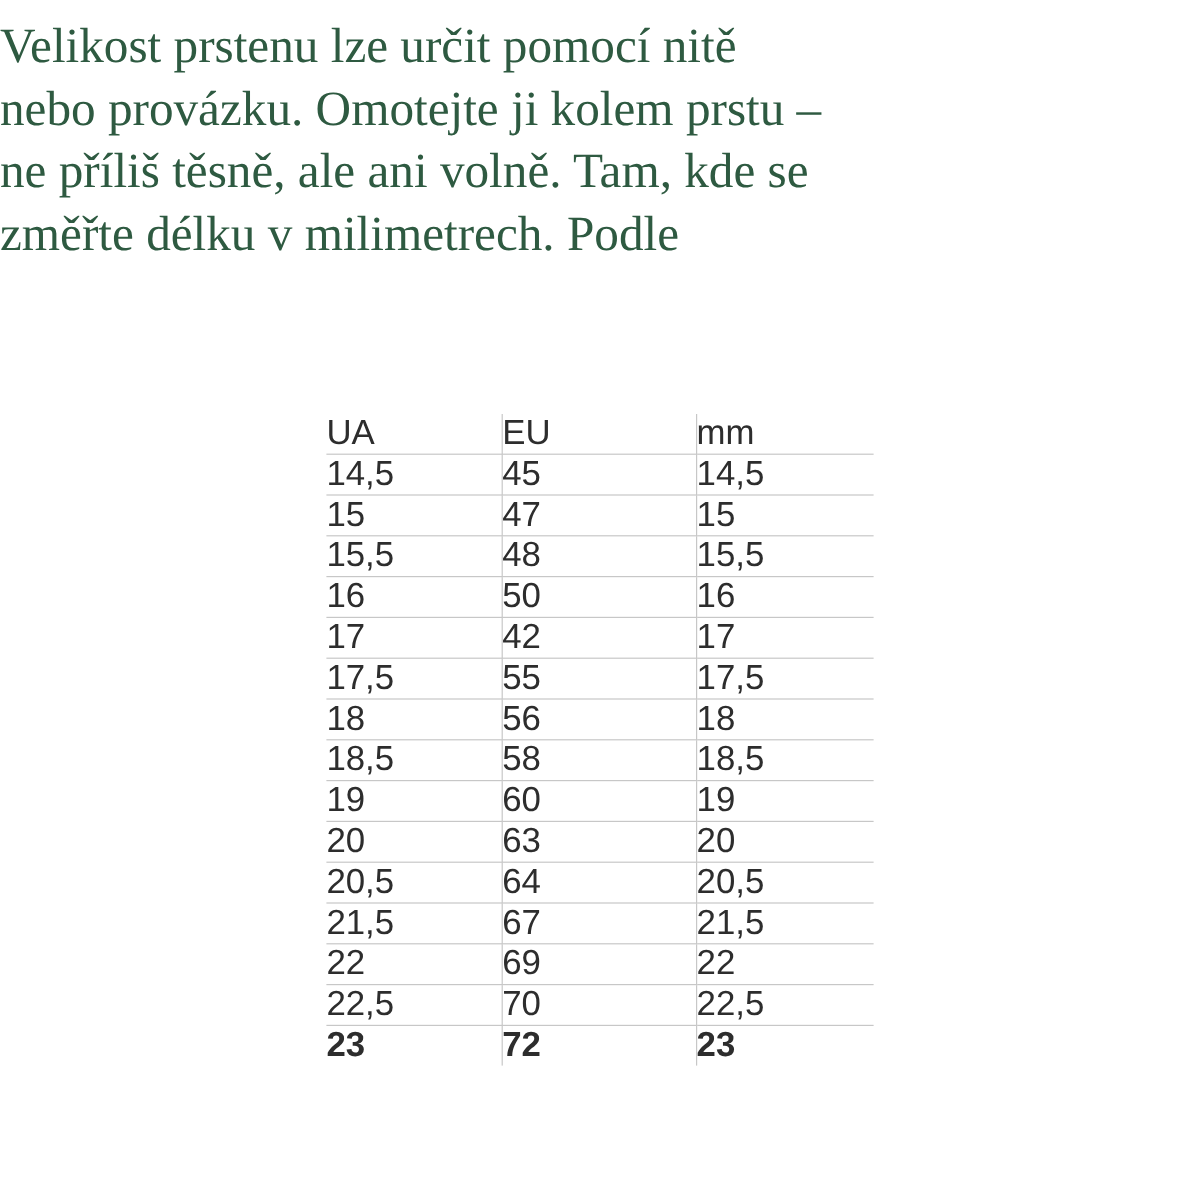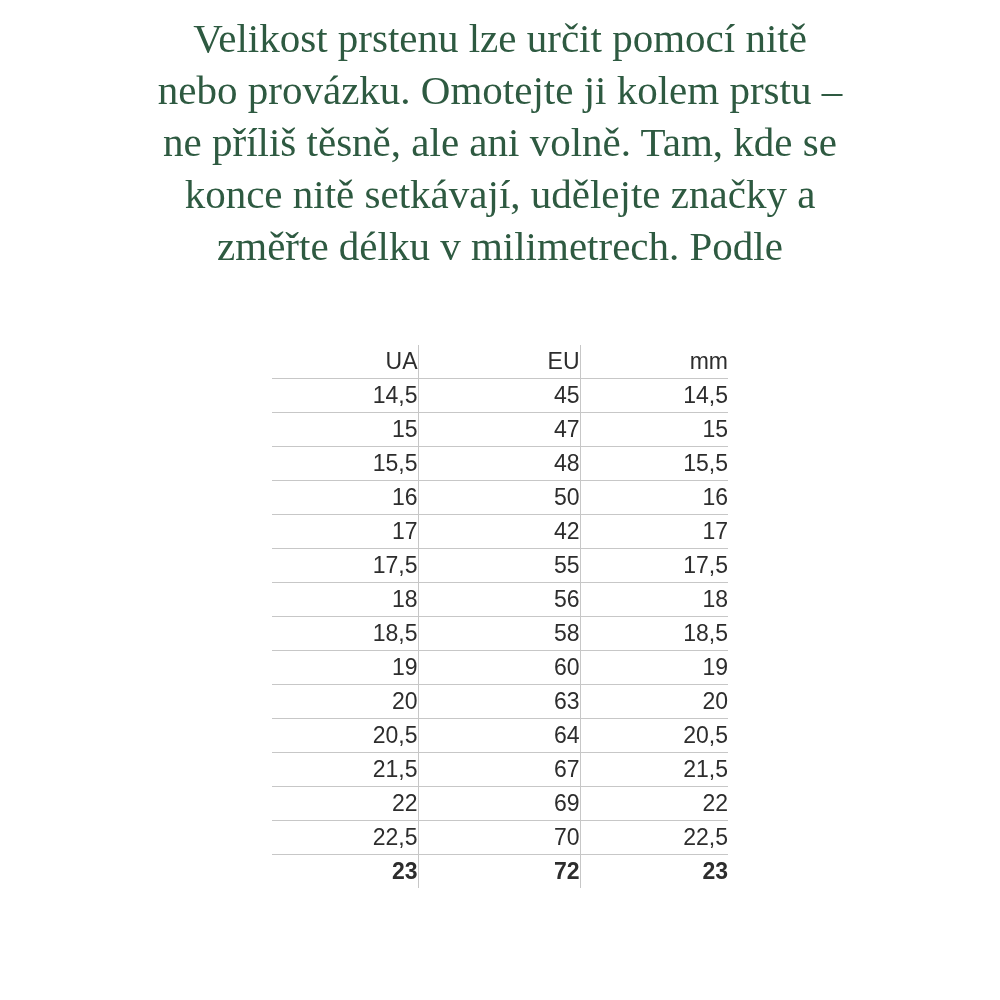--- a/index.html
+++ b/index.html
@@ -9,38 +9,37 @@
   }
   .page {
     position: relative;
     width: 1000px;
     height: 1000px;
     background: #ffffff;
     overflow: hidden;
   }
   .intro {
     padding-top: 12px;
-    text-align: center;
     font-family: "Liberation Serif", serif;
     font-size: 41px;
     line-height: 52px;
     color: #2e5a41;
     letter-spacing: 0px;
   }
   .size-table {
     position: absolute;
     left: 272px;
     top: 345px;
     width: 456px;
     border-collapse: collapse;
     table-layout: fixed;
     font-family: "Liberation Sans", sans-serif;
-    font-size: 23px;
+    font-size: 29px;
     color: #2d2d2d;
-    text-align: right;
+    text-align: left;
   }
   .size-table col.c1 { width: 146px; }
   .size-table col.c2 { width: 162px; }
   .size-table col.c3 { width: 148px; }
   .size-table th, .size-table td {
     height: 33px;
     padding: 0;
     font-weight: 400;
     border-bottom: 1px solid #c7c7c7;
   }
@@ -55,21 +54,20 @@
 </style>
 </head>
 <body>
 
 <div class="page">
 
   <div class="intro">
     <div>Velikost prstenu lze určit pomocí nitě</div>
     <div>nebo provázku. Omotejte ji kolem prstu –</div>
     <div>ne příliš těsně, ale ani volně. Tam, kde se</div>
-    <div>konce nitě setkávají, udělejte značky a</div>
     <div>změřte délku v milimetrech. Podle</div>
   </div>
 
   <table class="size-table">
     <colgroup>
       <col class="c1">
         <col class="c2">
         <col class="c3">
     </colgroup>
     <thead>

